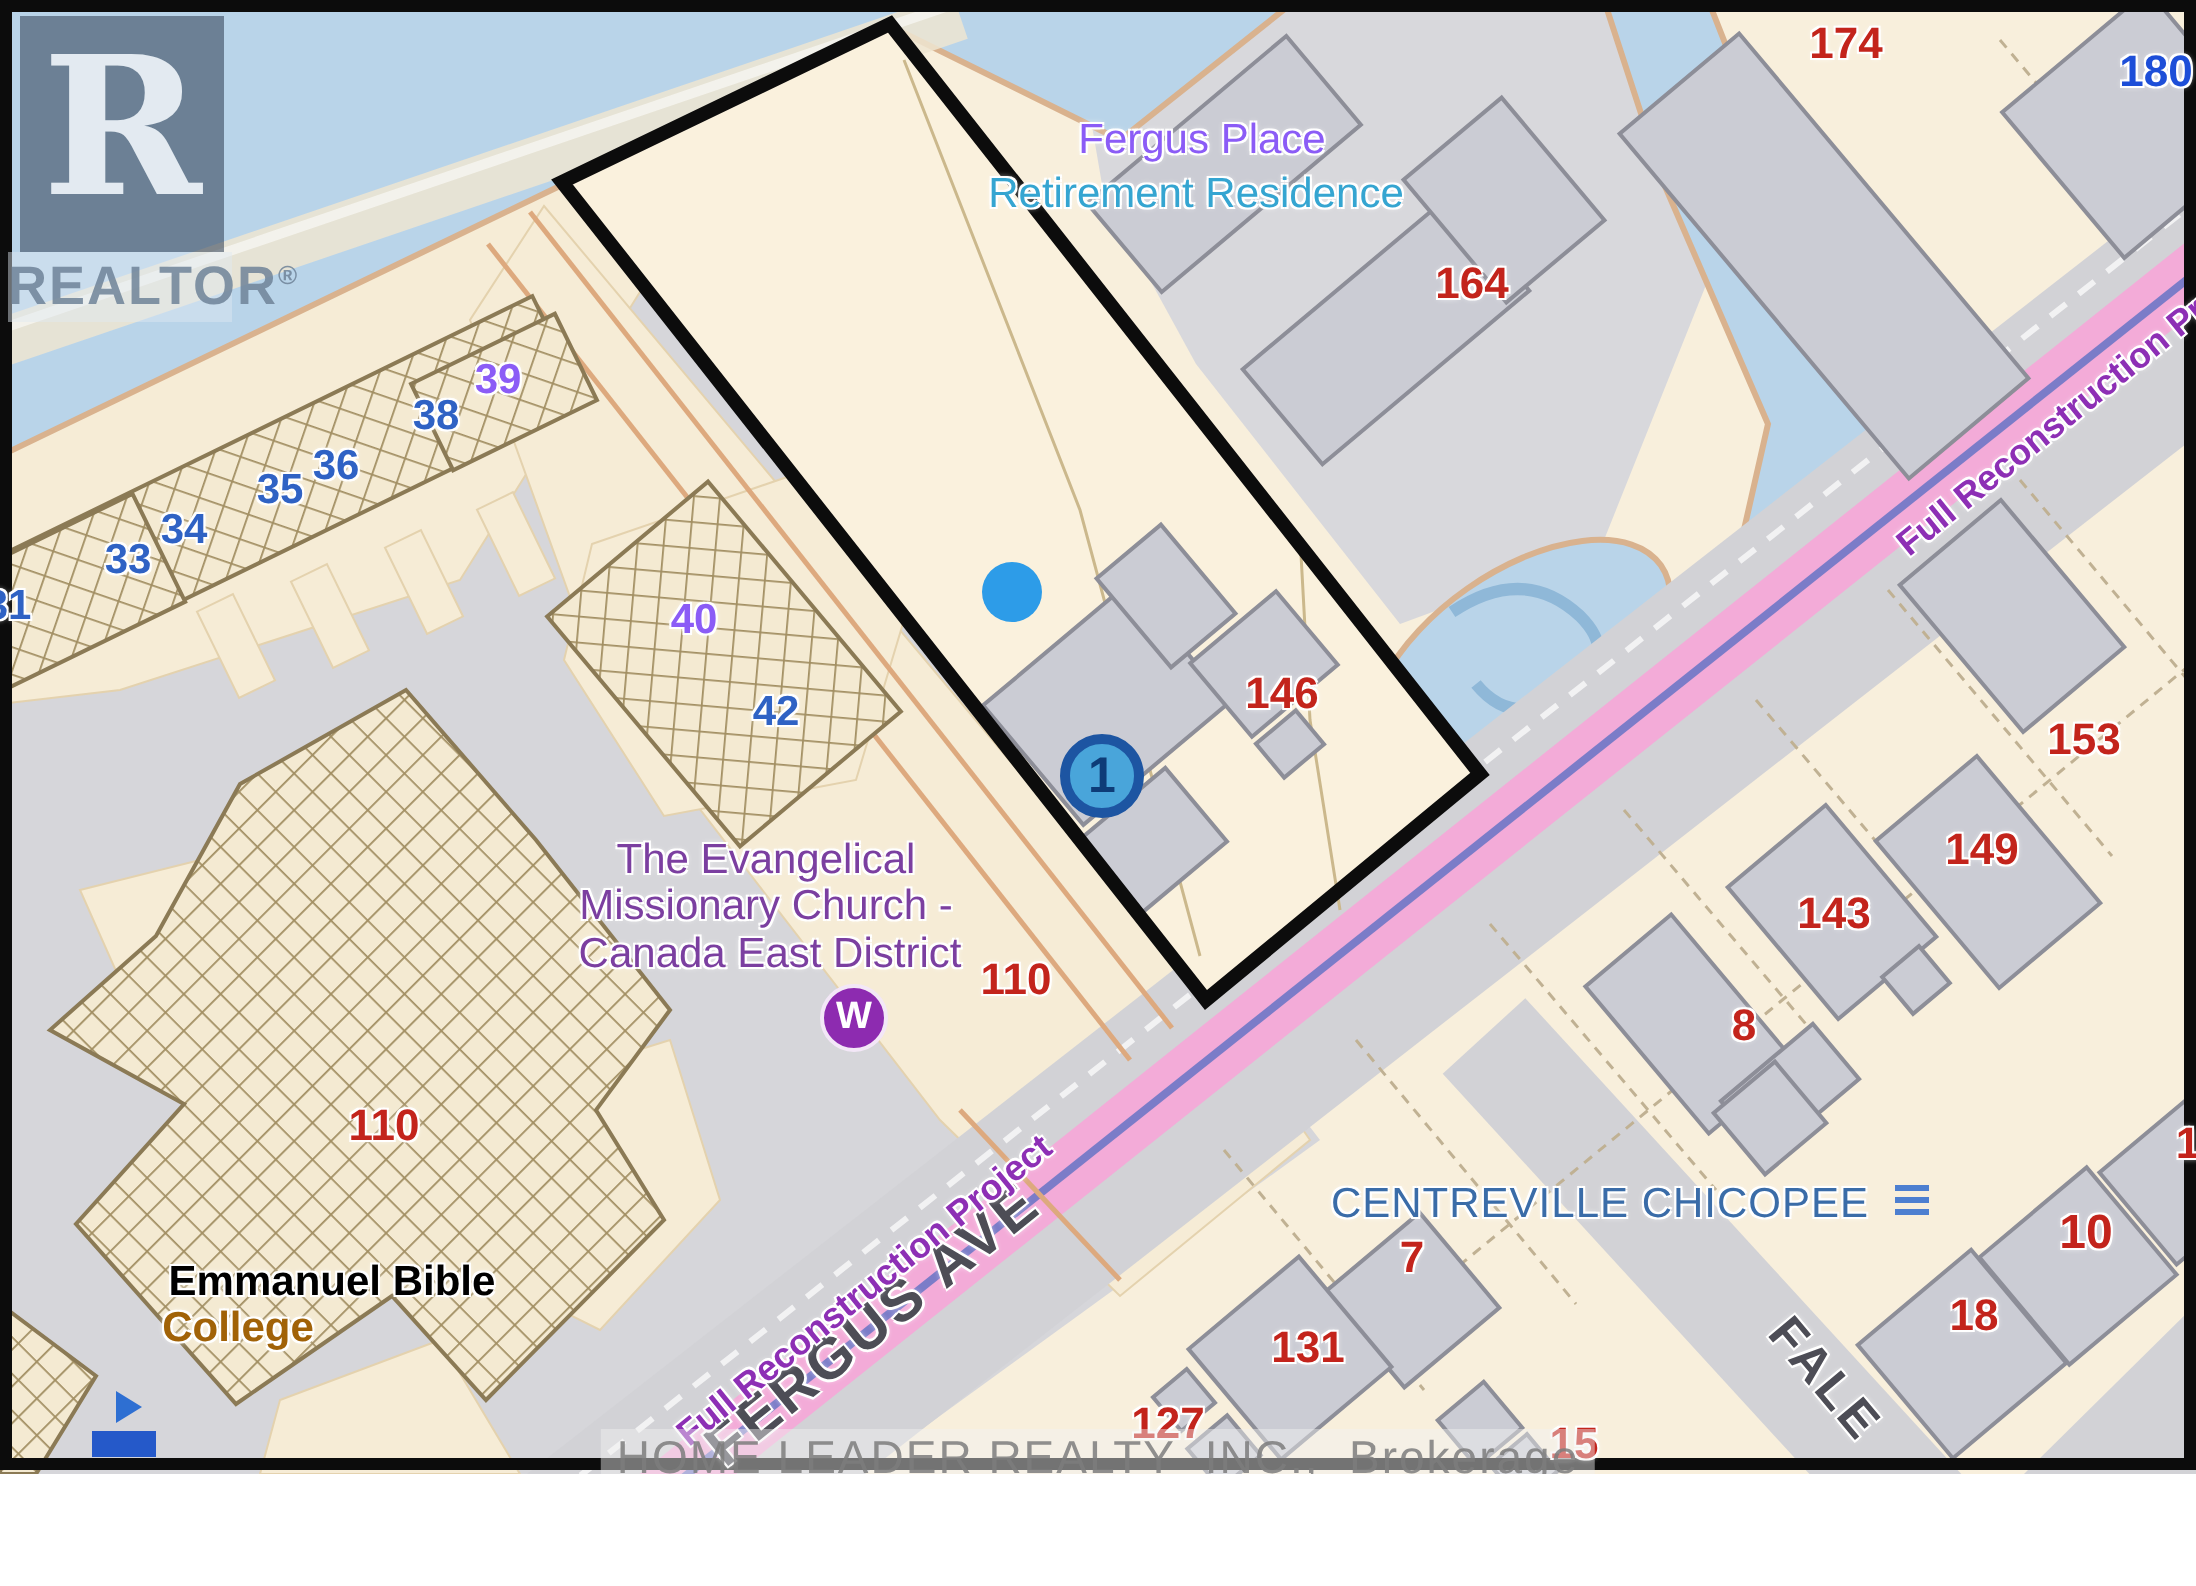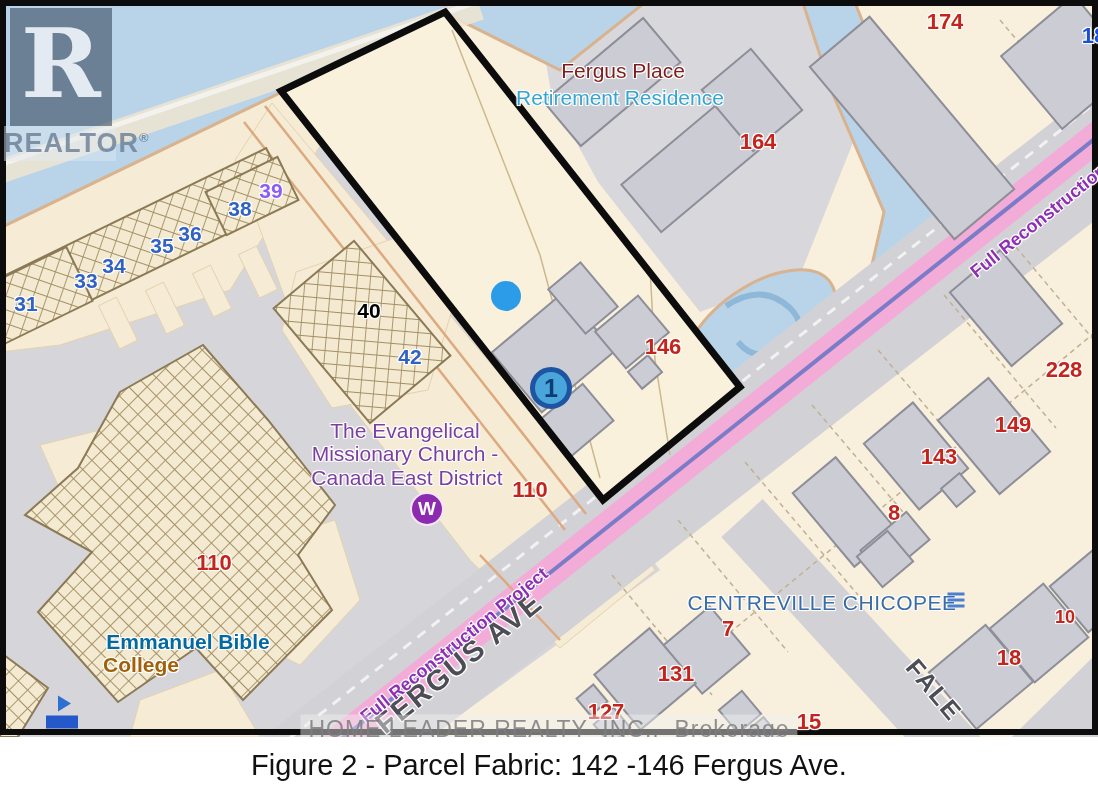--- a/index.html
+++ b/index.html
@@ -1,20 +1,20 @@
 <!DOCTYPE html>
 <html><head>
 <meta charset="utf-8">
 <style>
   html,body{margin:0;padding:0;background:#fff;}
   .page{position:relative;width:1098px;height:793px;background:#ffffff;overflow:hidden;
         font-family:"Liberation Sans",sans-serif;}
   .map-frame{position:absolute;left:0;top:0;width:1098px;height:737px;overflow:hidden;background:#f8efdc;}
   .map-frame svg{position:absolute;left:0;top:0;}
-  .overlay{position:absolute;left:0;top:0;width:869px;height:737px;margin-left:22px;}
+  .overlay{position:absolute;left:0;top:0;width:869px;height:737px;}
   .lbl{position:absolute;white-space:nowrap;line-height:1;
        text-shadow:-1px -1px 0 #fff,1px -1px 0 #fff,-1px 1px 0 #fff,1px 1px 0 #fff,0 0 3px #fff;}
   
   .realtor{position:absolute;left:4px;top:4px;width:134px;height:152px;z-index:30;}
   .realtor .box{position:absolute;left:6px;top:4px;width:102px;height:118px;
                 background:rgba(52,68,88,0.58);display:flex;align-items:center;justify-content:center;}
   .realtor .r{font-family:"DejaVu Serif",serif;font-weight:bold;font-size:96px;line-height:1;
               color:rgba(238,243,248,0.92);margin-top:-6px;}
   .realtor .word{position:absolute;left:0;top:122px;width:112px;text-align:center;
                  font-size:27px;font-weight:bold;letter-spacing:1px;color:rgba(110,130,152,0.85);
@@ -153,48 +153,48 @@
       <polygon points="445,12 740,387 603,500 281,91" fill="none" stroke="#0c0c0c" stroke-width="7"></polygon>
 
       <rect x="3" y="3" width="1092" height="729" fill="none" stroke="#0c0c0c" stroke-width="6"></rect>
     </svg>
 
     <div class="overlay" id="labels">
         <span class="lbl" style="left: 923px; top: 22px; color: rgb(195, 36, 28); font-size: 22px; font-weight: bold; transform: translate(-50%, -50%);">174</span>
         <span class="lbl" style="left: 1078px; top: 36px; color: #1d4ed8; font-size: 22px; font-weight: bold; transform: translate(-50%, -50%);">180</span>
         <span class="lbl" style="left: 736px; top: 142px; color: rgb(195, 36, 28); font-size: 22px; font-weight: bold; transform: translate(-50%, -50%);">164</span>
         <span class="lbl" style="left: 641px; top: 347px; color: rgb(195, 36, 28); font-size: 22px; font-weight: bold; transform: translate(-50%, -50%);">146</span>
-        <span class="lbl" style="left: 1042px; top: 370px; color: rgb(195, 36, 28); font-size: 22px; font-weight: bold; transform: translate(-50%, -50%);">228</span>
+        <span class="lbl" style="left: 1042px; top: 370px; color: rgb(195, 36, 28); font-size: 22px; font-weight: bold; transform: translate(-50%, -50%);">153</span>
         <span class="lbl" style="left: 991px; top: 425px; color: rgb(195, 36, 28); font-size: 22px; font-weight: bold; transform: translate(-50%, -50%);">149</span>
         <span class="lbl" style="left: 917px; top: 457px; color: rgb(195, 36, 28); font-size: 22px; font-weight: bold; transform: translate(-50%, -50%);">143</span>
         <span class="lbl" style="left: 872px; top: 513px; color: rgb(195, 36, 28); font-size: 22px; font-weight: bold; transform: translate(-50%, -50%);">8</span>
         <span class="lbl" style="left: 192px; top: 563px; color: rgb(195, 36, 28); font-size: 22px; font-weight: bold; transform: translate(-50%, -50%);">110</span>
         <span class="lbl" style="left: 508px; top: 490px; color: rgb(195, 36, 28); font-size: 22px; font-weight: bold; transform: translate(-50%, -50%);">110</span>
         <span class="lbl" style="left: 706px; top: 629px; color: rgb(195, 36, 28); font-size: 22px; font-weight: bold; transform: translate(-50%, -50%);">7</span>
         <span class="lbl" style="left: 654px; top: 674px; color: rgb(195, 36, 28); font-size: 22px; font-weight: bold; transform: translate(-50%, -50%);">131</span>
         <span class="lbl" style="left: 584px; top: 712px; color: rgb(195, 36, 28); font-size: 22px; font-weight: bold; transform: translate(-50%, -50%);">127</span>
         <span class="lbl" style="left: 787px; top: 722px; color: rgb(195, 36, 28); font-size: 22px; font-weight: bold; transform: translate(-50%, -50%);">15</span>
         <span class="lbl" style="left: 987px; top: 658px; color: rgb(195, 36, 28); font-size: 22px; font-weight: bold; transform: translate(-50%, -50%);">18</span>
-        <span class="lbl" style="left: 1043px; top: 617px; color: rgb(195, 36, 28); font-size: 18px; font-weight: bold; transform: translate(-50%, -50%);">10</span>
+        <span class="lbl" style="left: 1043px; top: 617px; color: rgb(195, 36, 28); font-size: 24px; font-weight: bold; transform: translate(-50%, -50%);">10</span>
         <span class="lbl" style="left: 1094px; top: 572px; color: rgb(195, 36, 28); font-size: 22px; font-weight: bold; transform: translate(-50%, -50%);">1</span>
         <span class="lbl" style="left: 4px; top: 303px; color: rgb(47, 98, 196); font-size: 21px; font-weight: bold; transform: translate(-50%, -50%);">31</span>
         <span class="lbl" style="left: 64px; top: 280px; color: rgb(47, 98, 196); font-size: 21px; font-weight: bold; transform: translate(-50%, -50%);">33</span>
         <span class="lbl" style="left: 92px; top: 265px; color: rgb(47, 98, 196); font-size: 21px; font-weight: bold; transform: translate(-50%, -50%);">34</span>
         <span class="lbl" style="left: 140px; top: 245px; color: rgb(47, 98, 196); font-size: 21px; font-weight: bold; transform: translate(-50%, -50%);">35</span>
         <span class="lbl" style="left: 168px; top: 233px; color: rgb(47, 98, 196); font-size: 21px; font-weight: bold; transform: translate(-50%, -50%);">36</span>
         <span class="lbl" style="left: 218px; top: 208px; color: rgb(47, 98, 196); font-size: 21px; font-weight: bold; transform: translate(-50%, -50%);">38</span>
         <span class="lbl" style="left: 249px; top: 190px; color: #8b5cf6; font-size: 21px; font-weight: bold; transform: translate(-50%, -50%);">39</span>
-        <span class="lbl" style="left: 347px; top: 310px; color: #000000; font-size: 21px; font-weight: bold; transform: translate(-50%, -50%); text-align: center;">40</span>
+        <span class="lbl" style="left: 347px; top: 310px; color: #8b5cf6; font-size: 21px; font-weight: bold; transform: translate(-50%, -50%); text-align: center;">40</span>
         <span class="lbl" style="left: 388px; top: 356px; color: rgb(47, 98, 196); font-size: 21px; font-weight: bold; transform: translate(-50%, -50%);">42</span>
-        <span class="lbl" style="left: 601px; top: 70px; color: #7f1d1d; font-size: 21px; font-weight: 500; transform: translate(-50%, -50%);">Fergus Place</span>
+        <span class="lbl" style="left: 601px; top: 70px; color: #8b5cf6; font-size: 21px; font-weight: 500; transform: translate(-50%, -50%);">Fergus Place</span>
         <span class="lbl" style="left: 598px; top: 97px; color: rgb(53, 165, 209); font-size: 21px; font-weight: 500; transform: translate(-50%, -50%);">Retirement Residence</span>
         <span class="lbl" style="left: 383px; top: 430px; color: rgb(123, 63, 160); font-size: 21px; font-weight: 500; transform: translate(-50%, -50%);">The Evangelical</span>
         <span class="lbl" style="left: 385px; top: 477px; color: rgb(123, 63, 160); font-size: 21px; font-weight: 500; transform: translate(-50%, -50%);">Canada East District</span>
         <span class="lbl" style="left: 383px; top: 453px; color: rgb(123, 63, 160); font-size: 21px; font-weight: 500; transform: translate(-50%, -50%);">Missionary Church -</span>
-        <span class="lbl" style="left: 166px; top: 641px; color: #0369a1; font-size: 21px; font-weight: 600; transform: translate(-50%, -50%);">Emmanuel Bible</span>
+        <span class="lbl" style="left: 166px; top: 641px; color: #000000; font-size: 21px; font-weight: 600; transform: translate(-50%, -50%);">Emmanuel Bible</span>
         <span class="lbl" style="left: 119px; top: 664px; color: #a16207; font-size: 21px; font-weight: 600; transform: translate(-50%, -50%);">College</span>
         <span class="lbl" style="left: 800px; top: 602px; color: rgb(58, 108, 168); font-size: 21px; font-weight: normal; letter-spacing: 0.5px; transform: translate(-50%, -50%);">CENTREVILLE CHICOPEE</span>
         <span class="lbl" style="left: 437px; top: 663px; color: rgb(77, 77, 86); font-size: 29px; font-weight: bold; letter-spacing: 2px; transform: translate(-50%, -50%) rotate(-39deg);">FERGUS AVE</span>
         <span class="lbl" style="left: 912px; top: 690px; color: rgb(77, 77, 86); font-size: 25px; font-weight: bold; letter-spacing: 2px; transform: translate(-50%, -50%) rotate(50deg);">FALE</span>
         <span class="lbl" style="left: 1042px; top: 200px; color: rgb(141, 47, 181); font-size: 18px; font-weight: bold; transform: translate(-50%, -50%) rotate(-39deg);">Full Reconstruction Project</span>
         <span class="lbl" style="left: 432px; top: 645px; color: rgb(141, 47, 181); font-size: 18px; font-weight: bold; transform: translate(-50%, -50%) rotate(-39deg);">Full Reconstruction Project</span>
       </div>
 
     <div class="realtor">
       <div class="box">
@@ -212,14 +212,13 @@
     </div>
     <div class="marker listicon" id="m-list" style="left: 956px; top: 600px;">
         <span></span>
         <span></span>
         <span></span>
       </div>
 
     <div class="watermark">HOME LEADER REALTY  INC.,  Brokerage</div>
   </div>
 
-  <div class="caption">Figure 2 - Parcel Fabric: 142 -146 Fergus Ave.</div>
 </div>
 
 </body></html>

